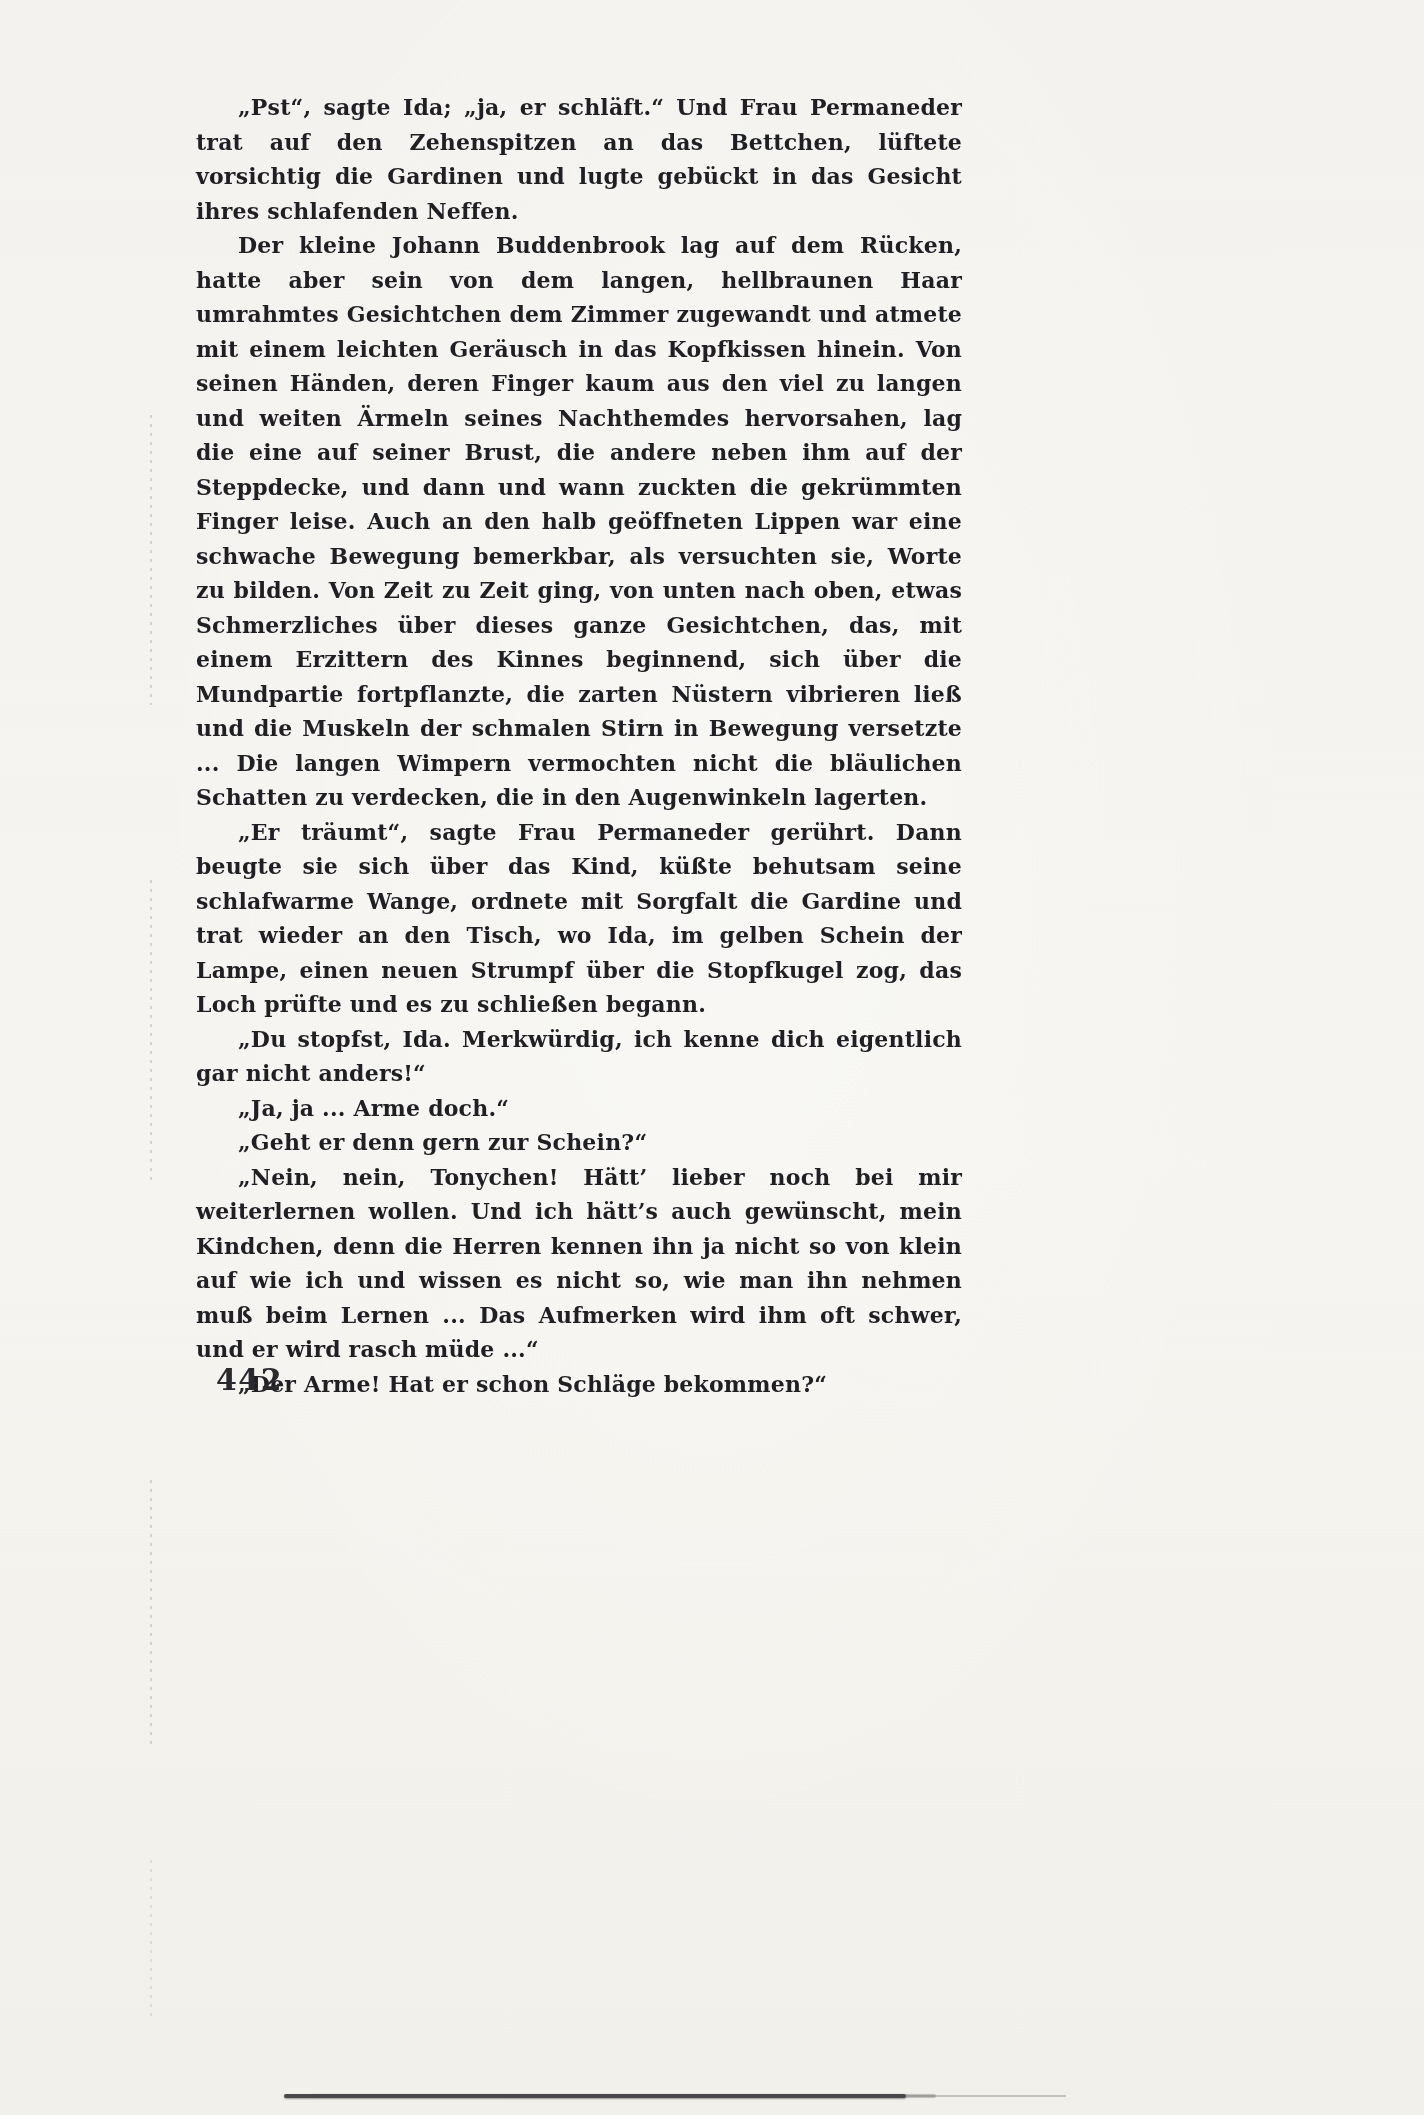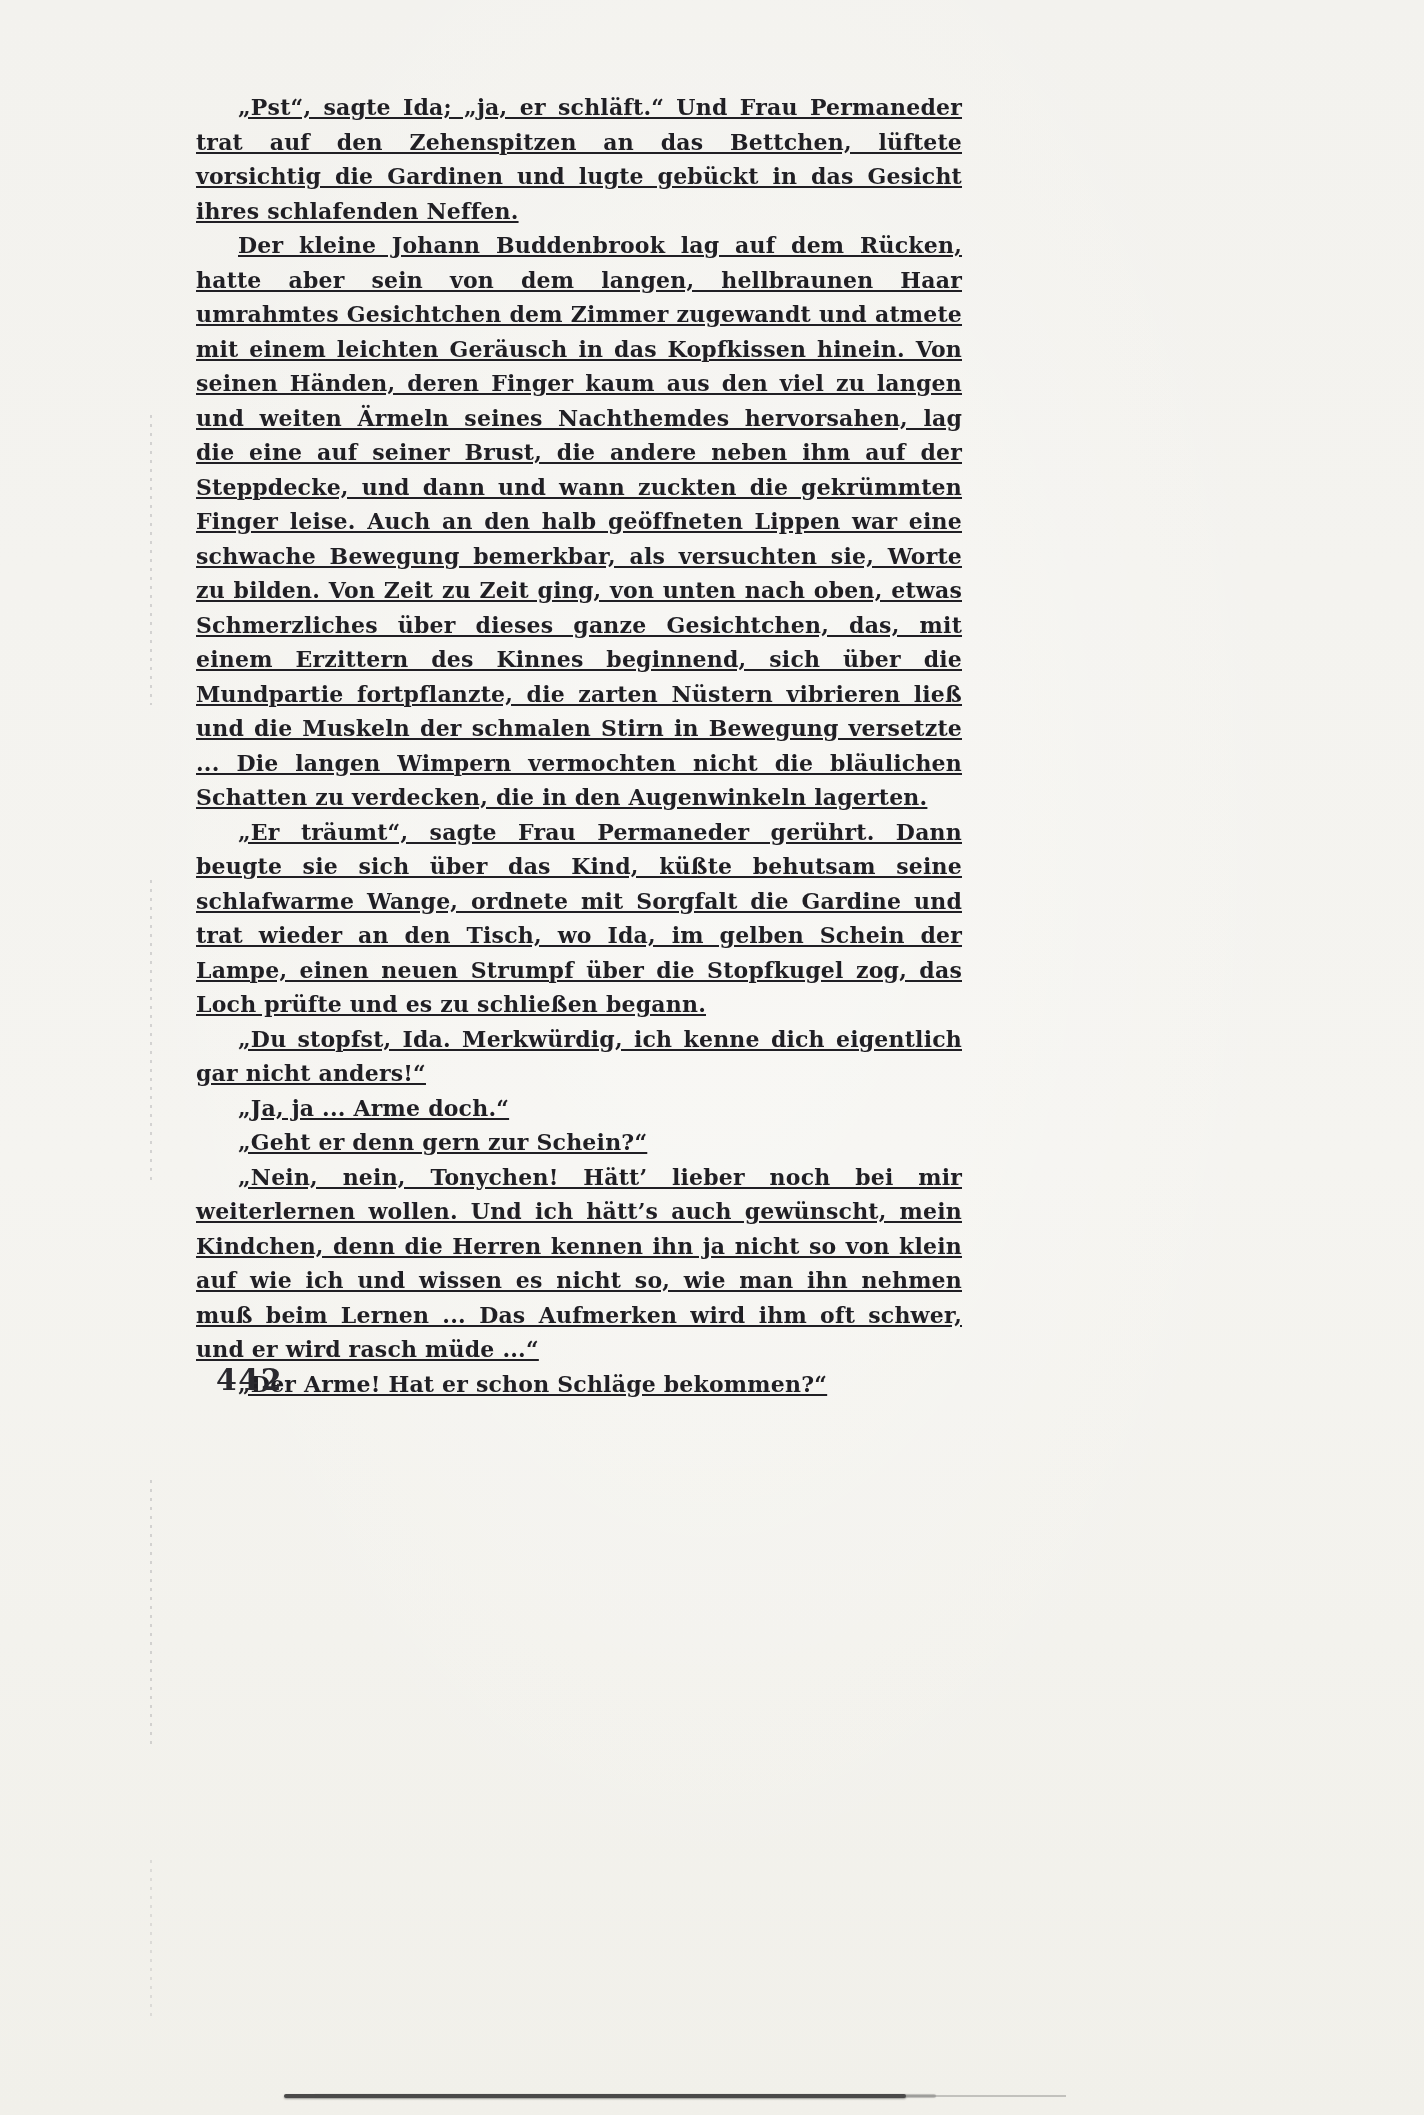--- a/index.html
+++ b/index.html
@@ -26,21 +26,20 @@
     left: 196px;
     top: 90px;
     width: 766px;
     color: #201f24;
     font-size: 22px;
     font-weight: 700;
     line-height: 34.5px;
     text-align: justify;
     hyphens: none;
     letter-spacing: 0.2px;
-    text-decoration: underline;
   }
   .para {
     margin: 0;
     padding: 0;
     text-indent: 42px;
   }
   .page-number {
     position: absolute;
     left: 216px;
     top: 1362px;

